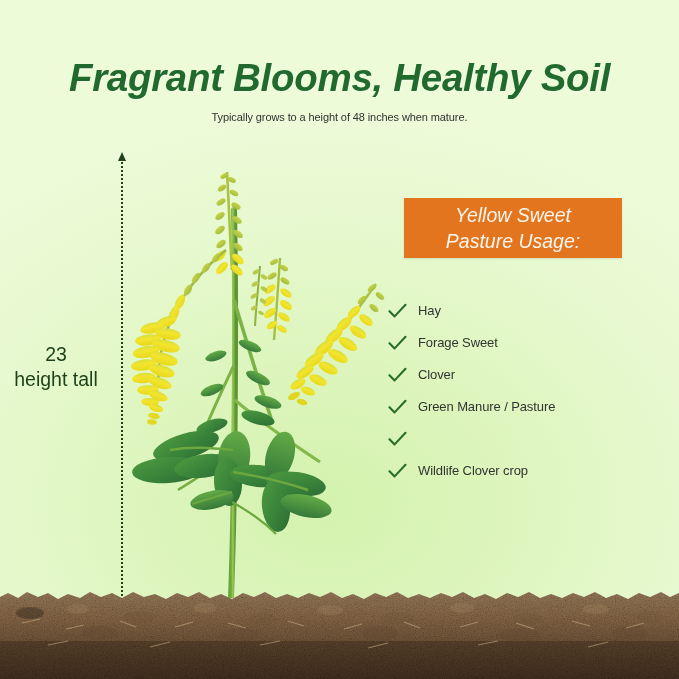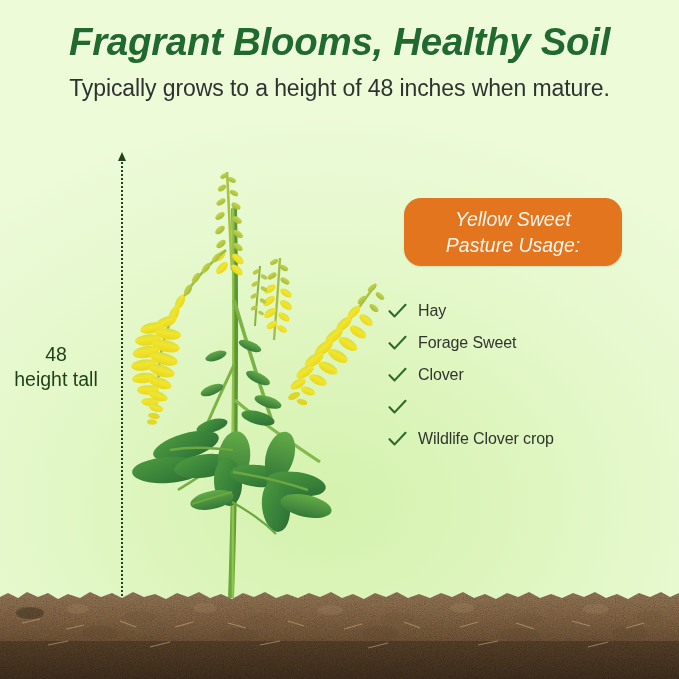--- a/index.html
+++ b/index.html
@@ -16,34 +16,34 @@
     background:
       radial-gradient(ellipse 520px 400px at 48% 74%, #d4f2ae 0%, #ddf5bd 35%, #e7f9cf 70%, #edfbd9 100%),
       linear-gradient(160deg, #effbd8 0%, #e9f9cf 40%, #e4f7c6 100%);
   }
 
   
   .header {
     position: absolute;
     top: 0; left: 0; right: 0;
     text-align: center;
-    padding-top: 20px;
+    padding-top: 56px;
   }
   .title {
     margin: 0;
     font-size: 38.5px;
     font-weight: bold;
     font-style: italic;
     letter-spacing: -0.3px;
     color: #1f6a2c;
     text-shadow: 1px 1px 0 rgba(255,255,255,0.55);
   }
   .subtitle {
     margin: 11px 0 12px 0;
-    font-size: 23px;
+    font-size: 11px;
     font-weight: 400;
     color: #2e3330;
     letter-spacing: -0.1px;
   }
 
   
   .ruler {
     position: absolute;
     left: 118px;
     top: 152px;
@@ -87,23 +87,23 @@
     height: 448px;
   }
   .plant svg { display: block; width: 100%; height: 100%; }
 
   
   .usage-badge {
     position: absolute;
     left: 404px;
     top: 198px;
     width: 218px;
-    height: 68px;
+    height: 60px;
     background: #e2751d;
-    border-radius: 17px;
+    border-radius: 0;
     display: flex;
     flex-direction: column;
     align-items: center;
     justify-content: center;
     box-shadow: 0 1px 2px rgba(0,0,0,0.10);
   }
   .usage-badge span {
     display: block;
     color: #fdf6ee;
     font-size: 19.5px;
@@ -126,21 +126,21 @@
   }
   .check-icon {
     flex: 0 0 30px;
     height: 20px;
     display: flex;
     align-items: center;
     justify-content: flex-start;
   }
   .check-icon svg { width: 19px; height: 16px; display:block; }
   .usage-text {
-    font-size: 16px;
+    font-size: 13px;
     color: #30352f;
     letter-spacing: -0.1px;
     white-space: nowrap;
   }
 
   
   .soil {
     position: absolute;
     left: 0; right: 0; bottom: 0;
     height: 96px;
@@ -155,21 +155,21 @@
   <div class="header">
     <h1 class="title">Fragrant Blooms, Healthy Soil</h1>
     <p class="subtitle">Typically grows to a height of 48 inches when mature.</p>
   </div>
 
   <div class="ruler">
     <div class="ruler-arrow"></div>
     <div class="ruler-line"></div>
   </div>
   <div class="height-label">
-    <div>48</div>
+    <div>23</div>
     <div>height tall</div>
   </div>
 
   <div class="plant">
     <svg viewBox="0 0 290 448" xmlns="http://www.w3.org/2000/svg">
       <defs>
         <linearGradient id="stemG" x1="0" y1="0" x2="1" y2="0">
           <stop offset="0%" stop-color="#6aa83c"></stop>
           <stop offset="45%" stop-color="#9ccb56"></stop>
           <stop offset="100%" stop-color="#5d9733"></stop>
@@ -375,20 +375,28 @@
       </span>
       <span class="usage-text">Forage Sweet</span>
     </div>
     <div class="usage-item">
       <span class="check-icon">
         <svg viewBox="0 0 19 16">
             <path d="M1.5 8.2 L6.6 13.4 L17.5 1.8" stroke="#2a6b2a" stroke-width="2.1" fill="none" stroke-linecap="round" stroke-linejoin="round"></path>
           </svg>
       </span>
       <span class="usage-text">Clover</span>
+    </div>
+    <div class="usage-item">
+      <span class="check-icon">
+        <svg viewBox="0 0 19 16">
+            <path d="M1.5 8.2 L6.6 13.4 L17.5 1.8" stroke="#2a6b2a" stroke-width="2.1" fill="none" stroke-linecap="round" stroke-linejoin="round"></path>
+          </svg>
+      </span>
+      <span class="usage-text">Green Manure / Pasture</span>
     </div>
     <div class="usage-item">
       <span class="check-icon">
         <svg viewBox="0 0 19 16">
             <path d="M1.5 8.2 L6.6 13.4 L17.5 1.8" stroke="#2a6b2a" stroke-width="2.1" fill="none" stroke-linecap="round" stroke-linejoin="round"></path>
           </svg>
       </span>
     </div>
     <div class="usage-item">
       <span class="check-icon">

